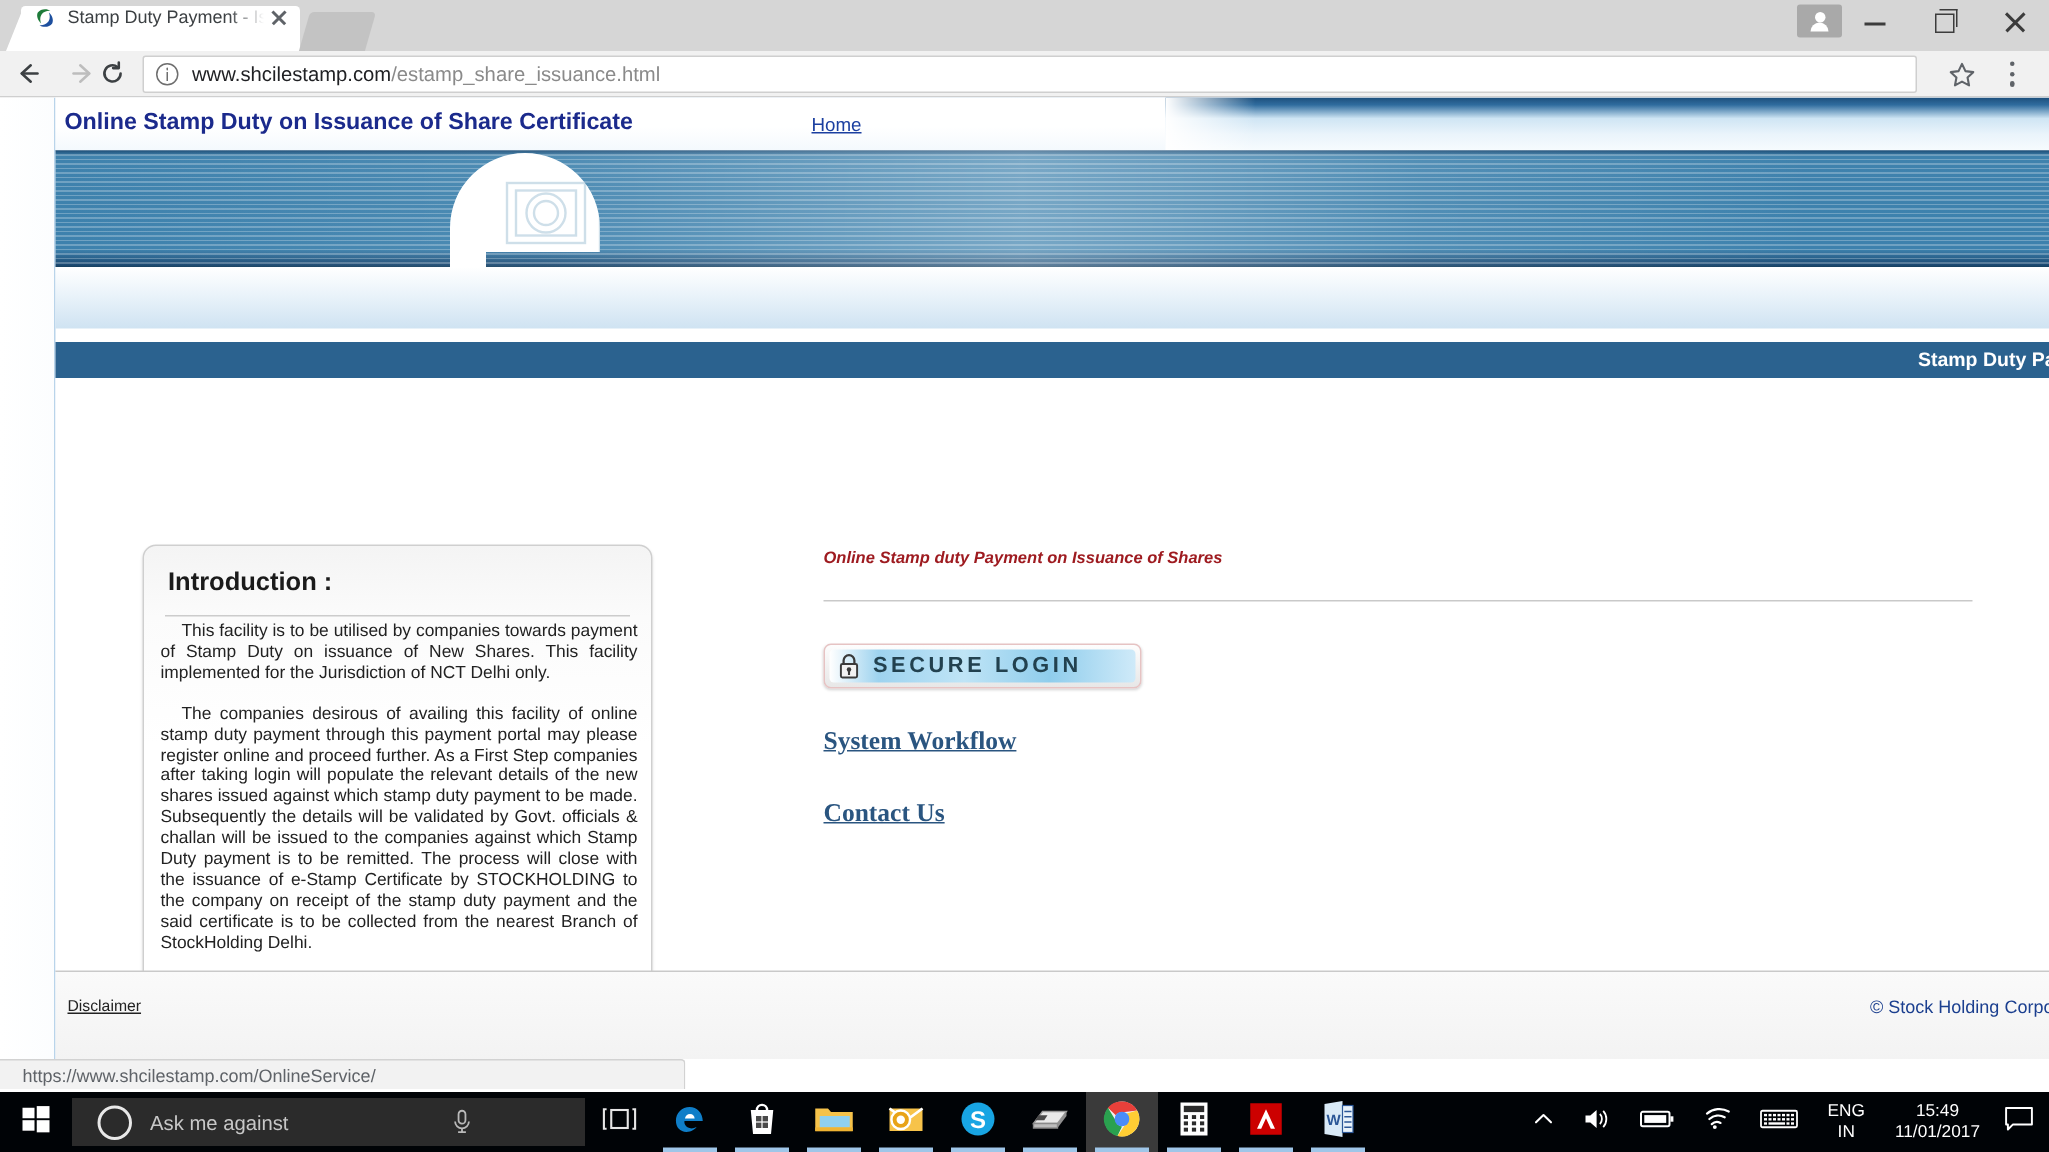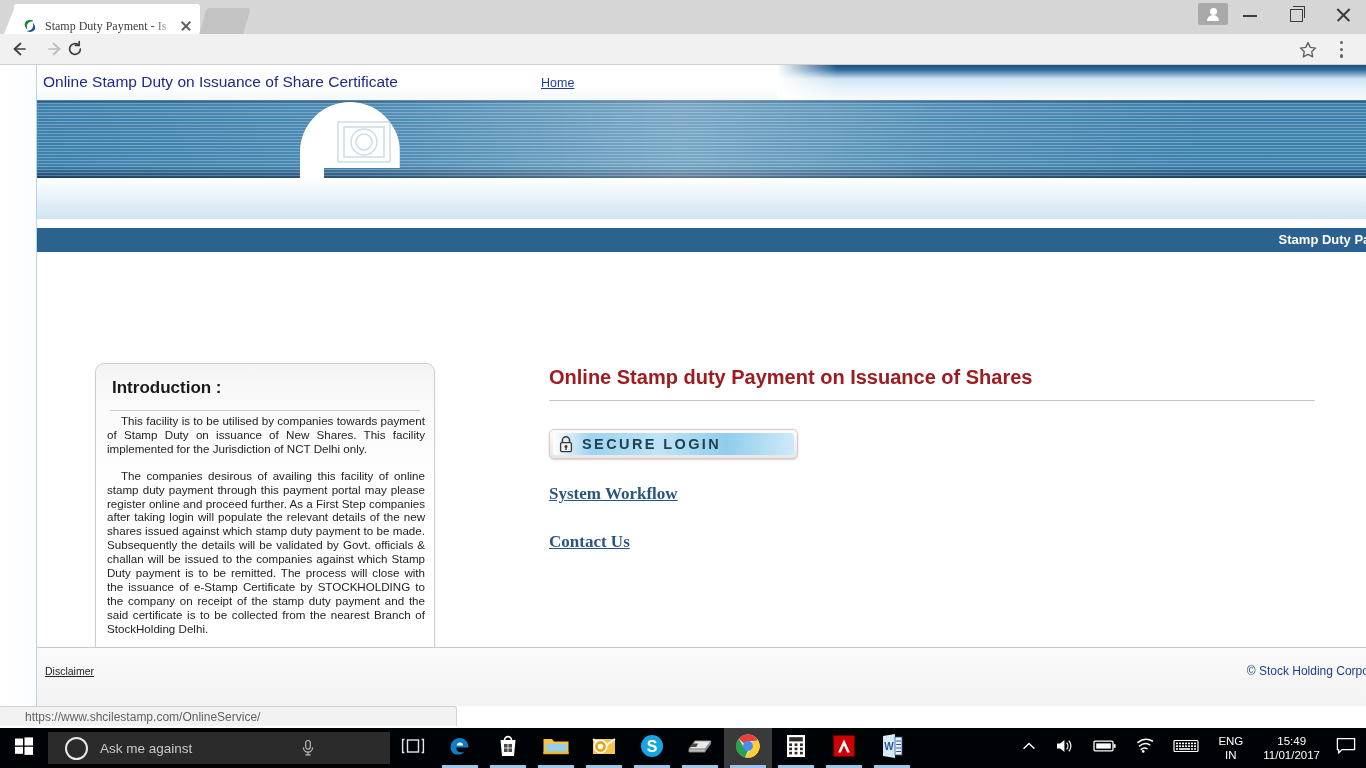--- a/index.html
+++ b/index.html
@@ -28,24 +28,23 @@
   }
 
   .tab {
     position: absolute;
     left: 14px; top: 4px;
     width: 186px; height: 30px;
     background: #ffffff;
     border-top-left-radius: 3px;
     border-top-right-radius: 3px;
     display: flex;
-    align-items: flex-end;
+    align-items: flex-start;
     padding: 0 6px 0 8px;
     box-sizing: border-box;
-    font-family: Liberation Serif, serif;
   }
   .tab:before {
     content: "";
     position: absolute;
     left: -10px; bottom: 0;
     width: 0; height: 0;
     border-style: solid;
     border-width: 0 0 30px 12px;
     border-color: transparent transparent #ffffff transparent;
   }
@@ -265,21 +264,21 @@
     position: absolute;
     left: 0; top: 0;
     width: 60px; height: 35px;
     background: linear-gradient(to right, #ffffff 0%, rgba(255,255,255,0) 100%);
     z-index: 2;
   }
   .site-title {
     position: absolute;
     left: 6px; top: 8px;
     font-size: 15.5px;
-    font-weight: normal;
+    font-weight: bold;
     color: #1b2a8c;
     white-space: nowrap;
     z-index: 3;
   }
   .home-link {
     position: absolute;
     left: 504px; top: 11px;
     font-size: 12.5px;
     color: #1b3fa0;
     text-decoration: underline;
@@ -389,35 +388,36 @@
   .intro-body p:last-child { margin-bottom: 0; }
 
   .main-col {
     position: absolute;
     left: 512px; top: 0;
     width: 800px;
   }
   .main-heading {
     position: absolute;
     left: 0; top: 114px;
-    font-size: 20px;
+    font-size: 11px;
     font-weight: bold;
     color: #9e1b20;
     white-space: nowrap;
+    font-style: italic;
   }
   .main-rule {
     position: absolute;
     left: 0; top: 148px;
     width: 766px; height: 1px;
     background: #c9c9c9;
   }
   .login-btn {
     position: absolute;
     left: 0; top: 177px;
-    width: 249px; height: 30px;
+    width: 212px; height: 30px;
     border: 1px solid #e6c3c3;
     border-radius: 5px;
     background: linear-gradient(to bottom, #fdfdfd 0%, #f2f2f2 50%, #e7e7e7 100%);
     box-sizing: border-box;
     padding: 3px;
     box-shadow: 0 1px 2px rgba(0,0,0,0.18);
   }
   .login-inner {
     position: relative;
     width: 100%; height: 100%;
@@ -473,21 +473,21 @@
     font-size: 12px;
     color: #1b3f8f;
     white-space: nowrap;
   }
 
   
   .status-bubble {
     position: absolute;
     left: 0; top: 706px;
     height: 20px;
-    padding: 0 9px 0 25px;
+    padding: 0 9px 0 15px;
     background: #f2f2f2;
     border: 1px solid #d2d2d2;
     border-left: none;
     border-bottom: none;
     border-top-right-radius: 3px;
     display: flex;
     align-items: center;
     box-sizing: border-box;
     width: 457px;
   }
@@ -646,20 +646,24 @@
     </div>
     <div class="nav-btn" style="left:58px">
       <span class="reload" style="position:absolute;left:50%;top:50%">
         <svg width="18" height="18" viewBox="0 0 18 18">
           <path d="M14.4 9 A5.4 5.4 0 1 1 12.3 4.7" stroke="#3c4043" stroke-width="1.7" fill="none" stroke-linecap="round"></path>
           <path d="M13.2 1.6 L13.2 5.4 L9.4 5.4" stroke="#3c4043" stroke-width="1.7" fill="none" stroke-linecap="round" stroke-linejoin="round"></path>
         </svg>
       </span>
     </div>
 
+    <div class="omnibox">
+      <span class="info-icon"></span>
+      <span class="url"><span>www.shcilestamp.com</span><span class="dim">/estamp_share_issuance.html</span></span>
+    </div>
 
     <div class="star-btn">
       <svg width="20" height="20" viewBox="0 0 20 20">
         <path d="M10 2.6 L12.3 7.4 L17.5 8.1 L13.7 11.7 L14.7 16.9 L10 14.4 L5.3 16.9 L6.3 11.7 L2.5 8.1 L7.7 7.4 Z" fill="none" stroke="#5f6368" stroke-width="1.4" stroke-linejoin="round"></path>
       </svg>
     </div>
     <div class="menu-btn">
         <i></i>
         <i></i>
         <i></i>

